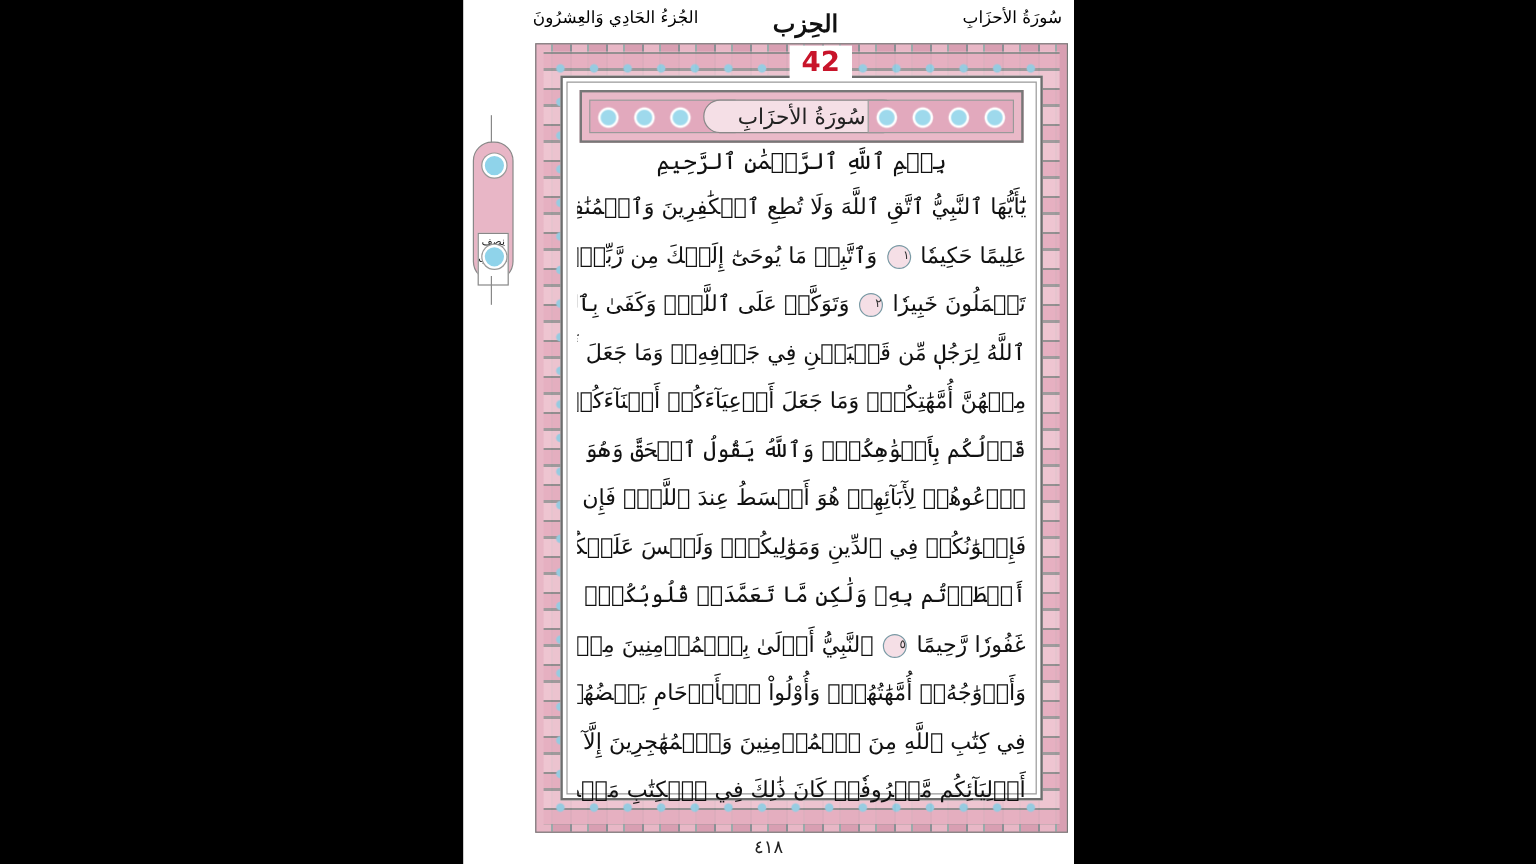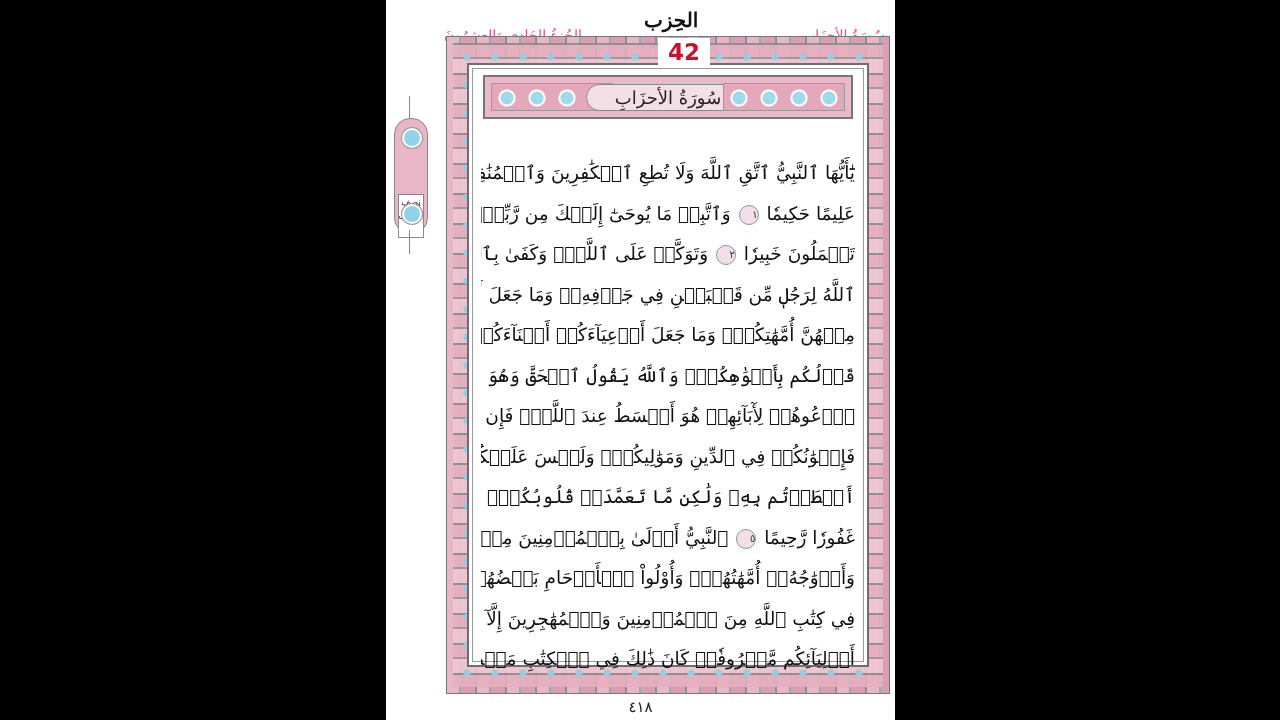--- a/index.html
+++ b/index.html
@@ -4,23 +4,22 @@
 <style>
   html, body { margin: 0; padding: 0; }
   body {
     width: 1280px; height: 720px; background: #000; position: relative; overflow: hidden;
     font-family: "DejaVu Sans", sans-serif;
   }
   .page {
     position: absolute; left: 386px; top: 0; width: 509px; height: 720px; background: #fff;
   }
   .running-head {
-    position: absolute; top: 6px; font-size: 14px; color: #ec4899; direction: rtl;
+    position: absolute; top: 6px; font-size: 14px; color: #000000; direction: rtl;
     font-family: "DejaVu Serif", serif;
-    margin-top: 21px;
   }
   .rh-right { right: 10px; }
   .rh-left { left: 58px; }
   .hizb-label {
     position: absolute; left: 258px; top: 8px; font-size: 20px; color: #111;
     font-family: "DejaVu Serif", serif; font-weight: bold; direction: rtl;
   }
   .hizb-number {
     position: absolute; left: 272px; top: 38px; width: 52px; height: 28px; background: #fff;
     color: #c8142a; font-weight: bold; font-size: 23px; text-align: center; line-height: 28px; z-index: 3;
@@ -123,20 +122,21 @@
     <div class="stem stem-bot"></div>
   </div>
 
   <div class="frame">
     <div class="inner">
       <div class="surah-banner">
         <div class="deco deco-left"></div>
         <div class="surah-title-box">سُورَةُ الأحزَابِ</div>
         <div class="deco deco-right"></div>
       </div>
+      <div class="basmala">بِسۡمِ ٱللَّهِ ٱلرَّحۡمَٰنِ ٱلرَّحِيمِ</div>
 
       <div class="verses">
         <div class="line"><span>يَٰٓأَيُّهَا ٱلنَّبِيُّ ٱتَّقِ ٱللَّهَ وَلَا تُطِعِ ٱلۡكَٰفِرِينَ وَٱلۡمُنَٰفِقِينَۚ إِنَّ ٱللَّهَ كَانَ</span></div>
         <div class="line"><span>عَلِيمًا حَكِيمٗا</span> <span class="ayah-marker">١</span> <span>وَٱتَّبِعۡ مَا يُوحَىٰٓ إِلَيۡكَ مِن رَّبِّكَۚ إِنَّ ٱللَّهَ كَانَ بِمَا</span></div>
         <div class="line"><span>تَعۡمَلُونَ خَبِيرٗا</span> <span class="ayah-marker">٢</span> <span>وَتَوَكَّلۡ عَلَى ٱللَّهِۚ وَكَفَىٰ بِٱللَّهِ وَكِيلٗا</span>  </div>
         <div class="line"><span>ٱللَّهُ لِرَجُلٖ مِّن قَلۡبَيۡنِ فِي جَوۡفِهِۦۚ وَمَا جَعَلَ أَزۡوَٰجَكُمُ ٱلَّٰٓـِٔي تُظَٰهِرُونَ</span></div>
         <div class="line"><span>مِنۡهُنَّ أُمَّهَٰتِكُمۡۚ وَمَا جَعَلَ أَدۡعِيَآءَكُمۡ أَبۡنَآءَكُمۡۚ ذَٰلِكُمۡ</span></div>
         <div class="line"><span>قَوۡلُكُم بِأَفۡوَٰهِكُمۡۖ وَٱللَّهُ يَقُولُ ٱلۡحَقَّ وَهُوَ يَهۡدِي ٱلسَّبِيلَ</span> </div>
         <div class="line"><span>ٱدۡعُوهُمۡ لِأٓبَآئِهِمۡ هُوَ أَقۡسَطُ عِندَ ٱللَّهِۚ فَإِن لَّمۡ تَعۡلَمُوٓاْ ءَابَآءَهُمۡ</span></div>
         <div class="line"><span>فَإِخۡوَٰنُكُمۡ فِي ٱلدِّينِ وَمَوَٰلِيكُمۡۚ وَلَيۡسَ عَلَيۡكُمۡ جُنَاحٞ فِيمَآ</span></div>

